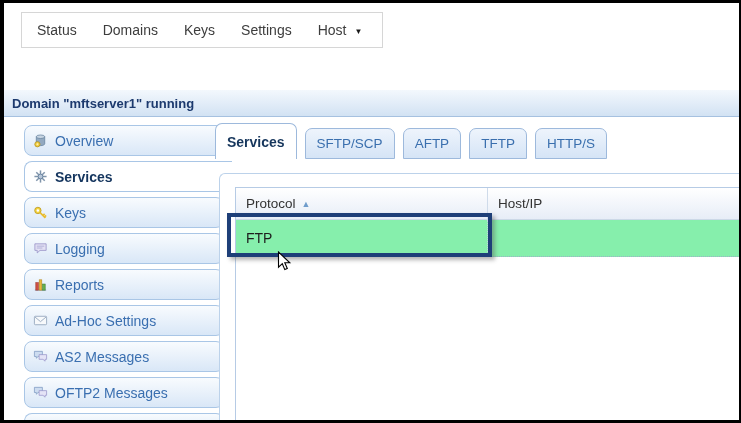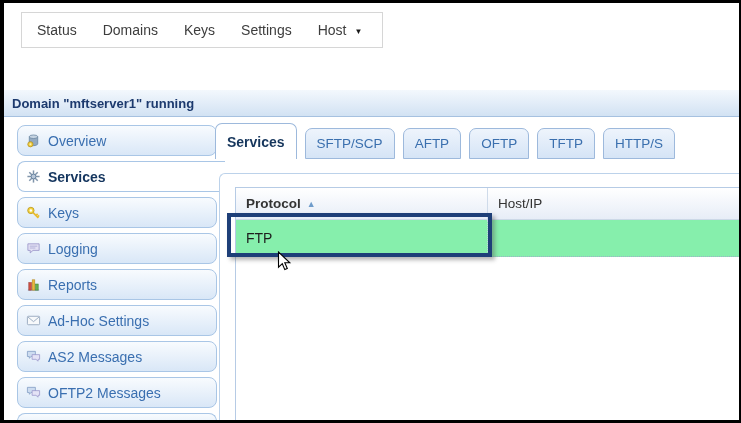--- a/index.html
+++ b/index.html
@@ -14,21 +14,21 @@
   .menu-item { font-size:14px; color:#3d3d3d; white-space:nowrap; cursor:pointer; }
   .menu-item .caret { display:inline-block; font-size:8px; color:#1a1a1a; margin-left:8px; transform:translateY(-1px); }
 
   
   .domain-header { position:absolute; left:0; top:87px; width:735px; height:27px;
     background:linear-gradient(#f3f8fd,#d2e2f3); border-bottom:1px solid #a6c1e0;
     display:flex; align-items:center; padding-left:8px; box-sizing:border-box; }
   .domain-title { color:#1c3a6e; font-weight:bold; font-size:13px; }
 
   
-  .sidebar { position:absolute; left:13px; top:122px; width:200px; }
+  .sidebar { position:absolute; left:20px; top:122px; width:200px; }
   .side-item { position:relative; height:31px; margin-bottom:5px; box-sizing:border-box;
     border:1px solid #a9c6e6; border-radius:8px;
     background:linear-gradient(#f8fbfe,#d9e7f7);
     display:flex; align-items:center; padding-left:8px; gap:7px;
     color:#3a6fb0; font-size:14px; cursor:pointer; white-space:nowrap; }
   .side-item.active { width:208px; background:#fff; color:#14355e; font-weight:bold;
     border-right:none; border-top-right-radius:0; border-bottom-right-radius:0; }
   .side-item.partial { height:10px; margin-bottom:0; border-bottom:none;
     border-radius:8px 8px 0 0; background:linear-gradient(#f8fbfe,#eaf2fa); }
   .side-icon { width:15px; height:15px; display:inline-flex; flex:0 0 15px; }
@@ -45,21 +45,21 @@
   
   .content-panel { position:absolute; left:215px; top:170px; width:520px; height:247px;
     border-top:1px solid #bcd2ea; border-left:1px solid #bcd2ea;
     border-top-left-radius:6px; background:#fff; }
   .svc-table { position:absolute; left:15px; top:13px; right:0; bottom:0;
     border-top:1px solid #b6cbe5; border-left:1px solid #b6cbe5; }
   .thead { display:flex; height:31px; background:linear-gradient(#ffffff,#e7edf7);
     border-bottom:1px solid #ccd8e7; }
   .th { display:flex; align-items:center; padding-left:10px; box-sizing:border-box;
     font-size:13.5px; color:#333; cursor:pointer; }
-  .th.col-protocol { width:252px; border-right:1px solid #cfdbea;font-weight:bold; }
+  .th.col-protocol { width:252px; border-right:1px solid #cfdbea; }
   .th.col-host { flex:1; }
   .sort-glyph { color:#6f9ccb; font-size:9px; margin-left:6px; }
   .trow { display:flex; height:36px; cursor:pointer; }
   .trow.selected { background:#86efac; border-bottom:1px dotted #9db1c8; }
   .td { display:flex; align-items:center; padding-left:10px; box-sizing:border-box;
     font-size:14px; color:#1d1d1d; }
   .td.col-protocol { width:252px; border-right:1px dotted #c3d2e2; }
   .td.col-host { flex:1; }
 
   
@@ -182,23 +182,20 @@
 
   <div class="tabstrip">
     <div class="tab active">
         <span>Services</span>
       </div>
     <div class="tab">
         <span>SFTP/SCP</span>
       </div>
     <div class="tab">
         <span>AFTP</span>
-      </div>
-    <div class="tab">
-        <span>OFTP</span>
       </div>
     <div class="tab">
         <span>TFTP</span>
       </div>
     <div class="tab">
         <span>HTTP/S</span>
       </div>
   </div>
 
   <div class="content-panel">

